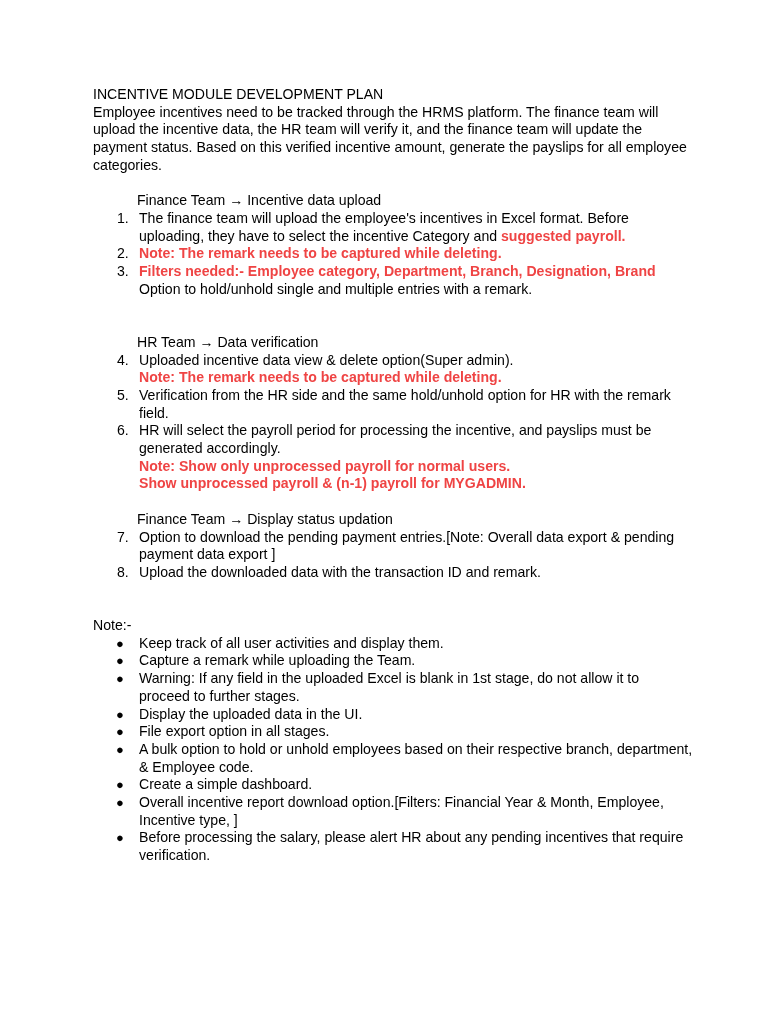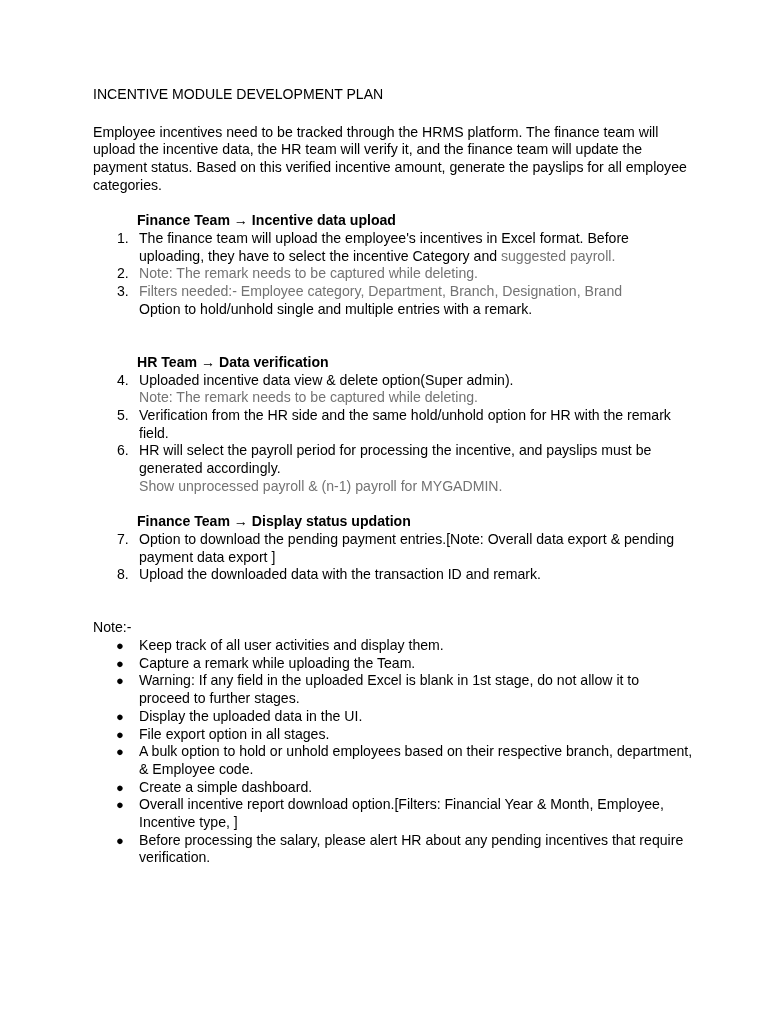--- a/index.html
+++ b/index.html
@@ -22,24 +22,24 @@
       top: 86px;
       width: 600px;
       line-height: 17.7px;
     }
     .title {
       font-weight: normal;
       margin: 0;
       height: 17.7px;
     }
     .intro {
-      margin-top: 20px;
+      margin-top: 0;
     }
     .section-head {
-      font-weight: bold;
+      font-weight: normal;
       padding-left: 44px;
     }
     .gap-1 { height: 17.7px; }
     .gap-2 { height: 35.4px; }
     ol, ul {
       margin: 0;
       padding: 0;
       list-style: none;
     }
     .item {
@@ -50,21 +50,22 @@
       position: absolute;
       left: 24px;
       top: 0;
       width: 18px;
     }
     .bullet .marker {
       left: 23px;
       font-size: 13px;
     }
     .blue {
-      color: #737373;
+      color: #ef4444;
+      font-weight: bold;
     }
     .line {
       display: block;
     }
   </style>
 </head>
 <body>
 
 <div class="page">
 
@@ -103,20 +104,21 @@
         <span class="line">Uploaded incentive data view &amp; delete option(Super admin).</span>
         <span class="line blue">Note: The remark needs to be captured while deleting.</span>
       </li>
       <li class="item">
         <span class="marker">5.</span>
         <span class="line">Verification from the HR side and the same hold/unhold option for HR with the remark field.</span>
       </li>
       <li class="item">
         <span class="marker">6.</span>
         <span class="line">HR will select the payroll period for processing the incentive, and payslips must be generated accordingly.</span>
+        <span class="line blue">Note: Show only unprocessed payroll for normal users.</span>
         <span class="line blue">Show unprocessed payroll &amp; (n-1) payroll for MYGADMIN.</span>
       </li>
     </ol>
   </div>
 
   <div class="gap-1"></div>
 
   <div class="section">
     <div class="section-head">Finance Team → Display status updation</div>
     <ol>

